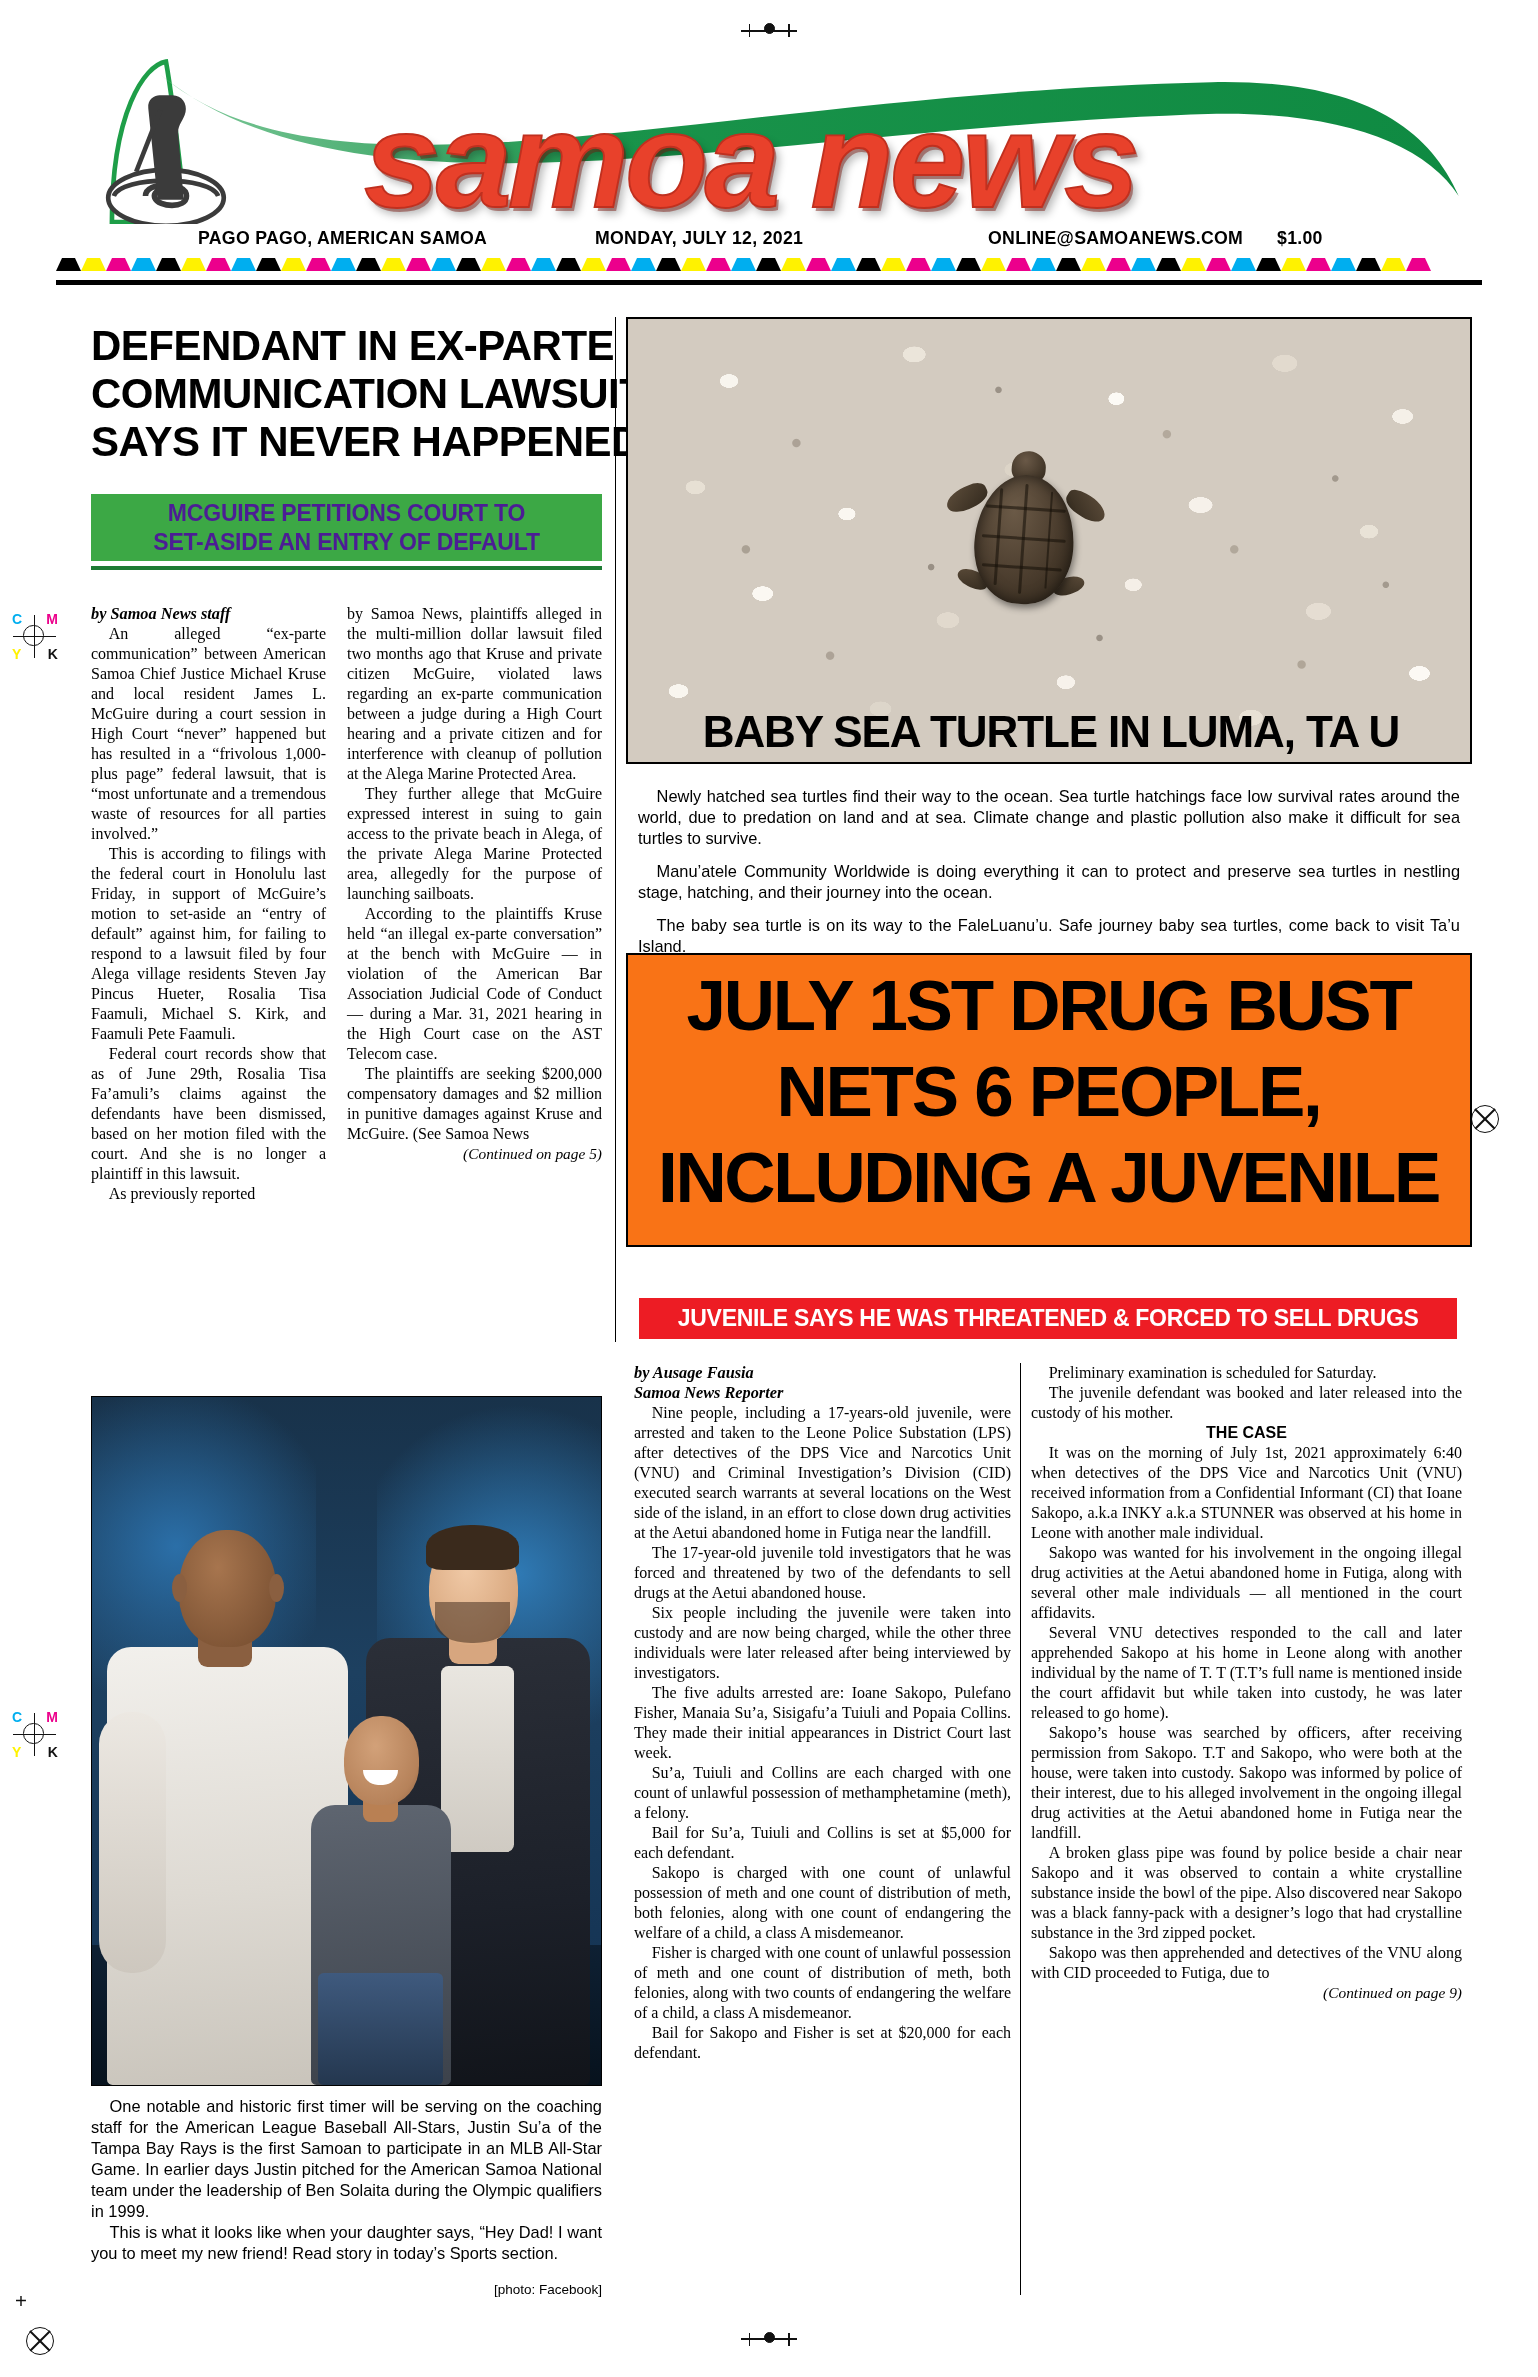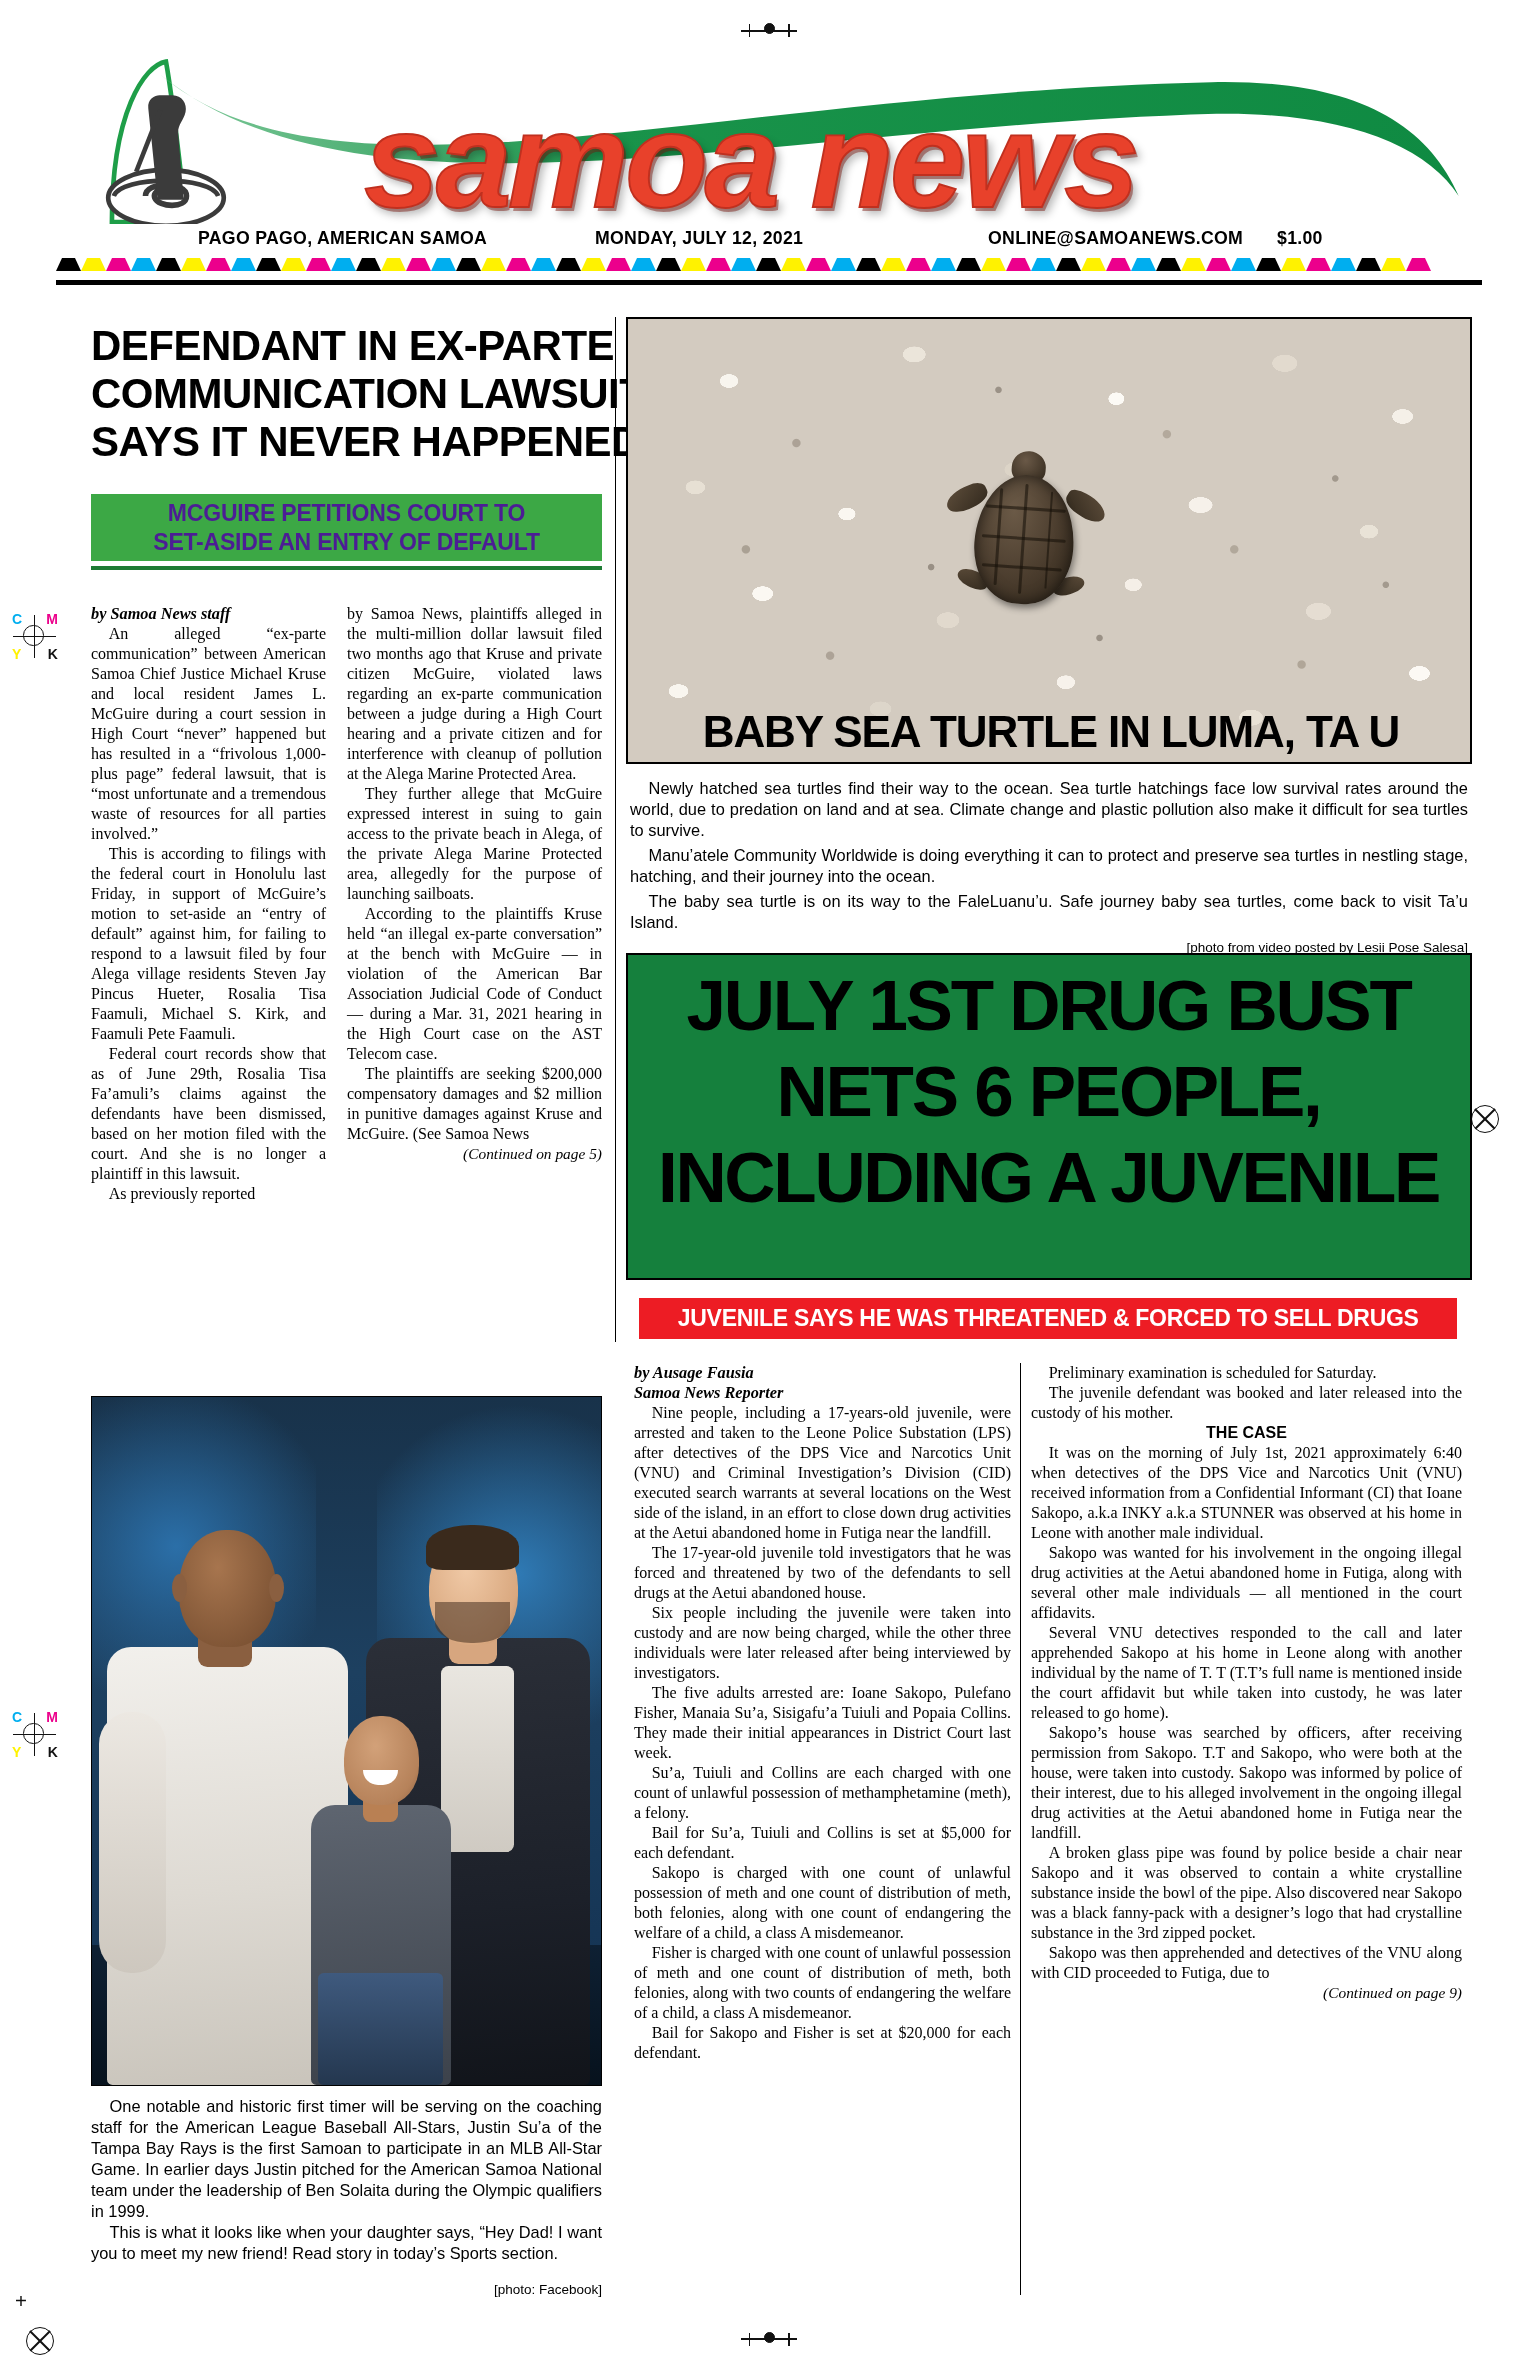--- a/index.html
+++ b/index.html
@@ -112,25 +112,25 @@
     background:radial-gradient(ellipse at 40% 30%, #6a5947 0%, #3b3023 80%);}
   .hatchling .fl{position:absolute;width:43px;height:22.4px;border-radius:60% 40% 50% 50%;
     background:linear-gradient(150deg,#5c4c3a,#332a1e);}
   .turtle-kicker{position:absolute;left:0;bottom:7.5px;width:846px;
     font-family:"Liberation Sans",sans-serif;font-weight:bold;font-size:44px;line-height:47px;
     letter-spacing:-1.1px;color:#000;text-align:center;white-space:nowrap;}
 
   .turtle-cap{position:absolute;left:626px;top:774px;width:846px;
     font-family:"Liberation Sans",sans-serif;font-size:16.4px;line-height:21px;
     text-align:justify;color:#000;}
-  .turtle-cap p{margin:4px;text-indent:18.6px;}
+  .turtle-cap p{margin:12px;text-indent:18.6px;}
   .credit{font-size:13.5px;text-align:right;text-indent:0 !important;}
 
   
-  .bust-box{position:absolute;left:626px;top:953px;width:846px;height:327px;border:2.8px solid #000;box-sizing:border-box;background:#15803d;}
+  .bust-box{position:absolute;left:626px;top:953px;width:846px;height:294px;border:2.8px solid #000;box-sizing:border-box;background:#f97316;}
   .bust-head{position:absolute;left:0;top:7.5px;width:841px;
     font-family:"Liberation Sans",sans-serif;font-weight:bold;font-size:71px;line-height:86px;
     letter-spacing:-2.3px;color:#000;text-align:center;}
   .bust-head div{white-space:nowrap;}
   .redbar{position:absolute;left:11.2px;top:343px;width:818px;height:41px;background:#ED1C24;
     display:flex;align-items:center;justify-content:center;}
   .redbar span{font-family:"Liberation Sans",sans-serif;font-weight:bold;font-size:23px;color:#fff;letter-spacing:-0.3px;white-space:nowrap;}
 
   
   .rock-box{position:absolute;left:91px;top:1396px;width:511px;height:690px;border:1.9px solid #000;box-sizing:border-box;overflow:hidden;

